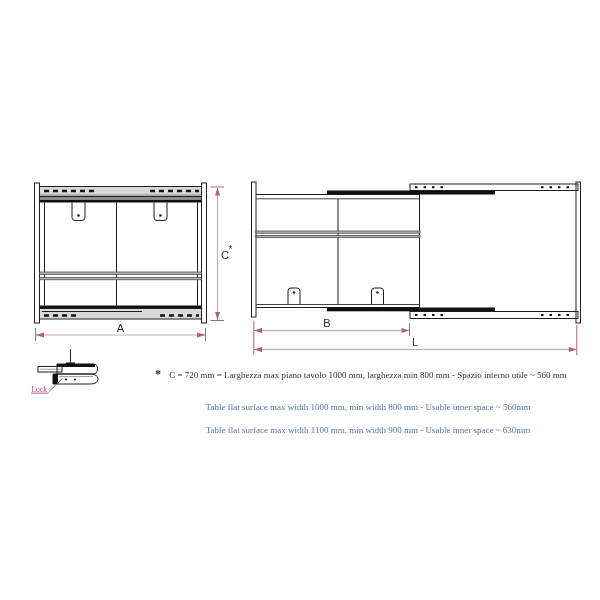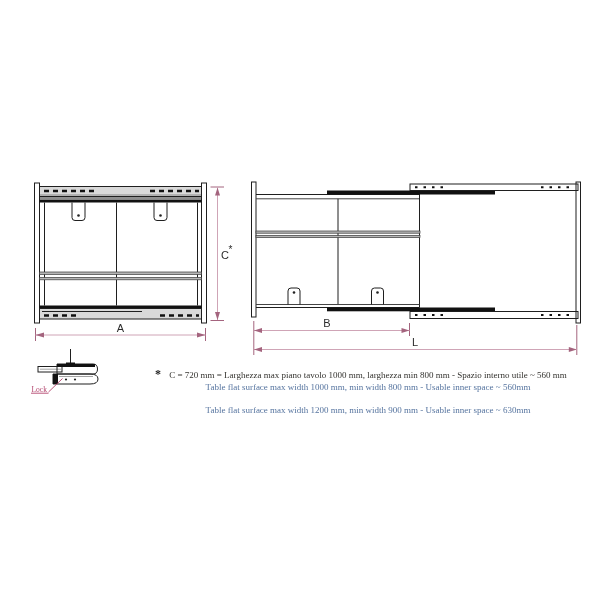--- a/index.html
+++ b/index.html
@@ -27,21 +27,21 @@
   .dimtick{stroke:var(--dimension_accent);stroke-width:1;fill:none;}
   .dimarrow{fill:var(--dimension_accent);stroke:none;}
   .dimtext{font:11px "Liberation Sans",sans-serif;fill:#2b2b2b;}
   .dimstar{font:10px "Liberation Sans",sans-serif;fill:#2b2b2b;}
   .locktext{font:7.5px "Liberation Serif",serif;fill:var(--lock_label);}
   .lockline{stroke:var(--lock_label);stroke-width:0.9;fill:none;}
   .notes{position:absolute;left:150px;top:0;width:436px;}
   .note-block{position:absolute;left:0;width:436px;text-align:center;
               font-family:Liberation Serif, serif;font-size:9px;line-height:12px;letter-spacing:0px;}
   .note-block .it{color:var(--note_italian);}
-  .note-block .en{color:var(--note_english);}
+  .note-block .en{color:var(--note_english);margin-top:20px;}
   #note1{top:369px;}
   #note2{top:404px;}
   .marker{position:absolute;left:155px;top:368px;font:bold 12px "Liberation Serif",serif;color:#222;line-height:12px;}
 </style>
 </head>
 <body>
 
 <div class="canvas">
 
   <svg width="600" height="600" viewBox="0 0 600 600">
@@ -189,17 +189,17 @@
     </g>
   </svg>
 
   <span class="marker">*</span>
   <div class="notes">
     <div class="note-block" id="note1">
       <div class="it">C = 720 mm = Larghezza max piano tavolo 1000 mm, larghezza min 800 mm - Spazio interno utile ~ 560 mm</div>
       <div class="en">Table flat surface max width 1000 mm, min width 800 mm - Usable inner space ~ 560mm</div>
     </div>
     <div class="note-block" id="note2">
-      <div class="en">Table flat surface max width 1200 mm, min width 900 mm - Usable inner space ~ 630mm</div>
+      <div class="en">Table flat surface max width 1100 mm, min width 900 mm - Usable inner space ~ 630mm</div>
     </div>
   </div>
 
 </div>
 
 </body></html>

